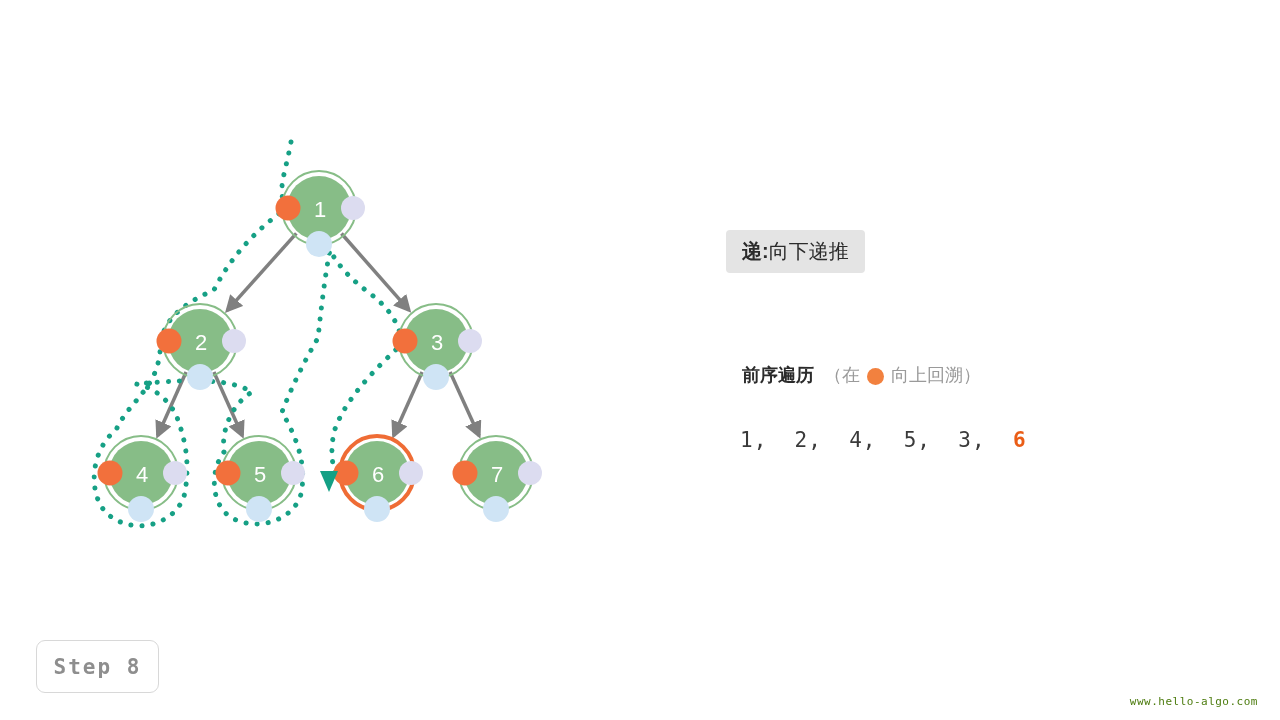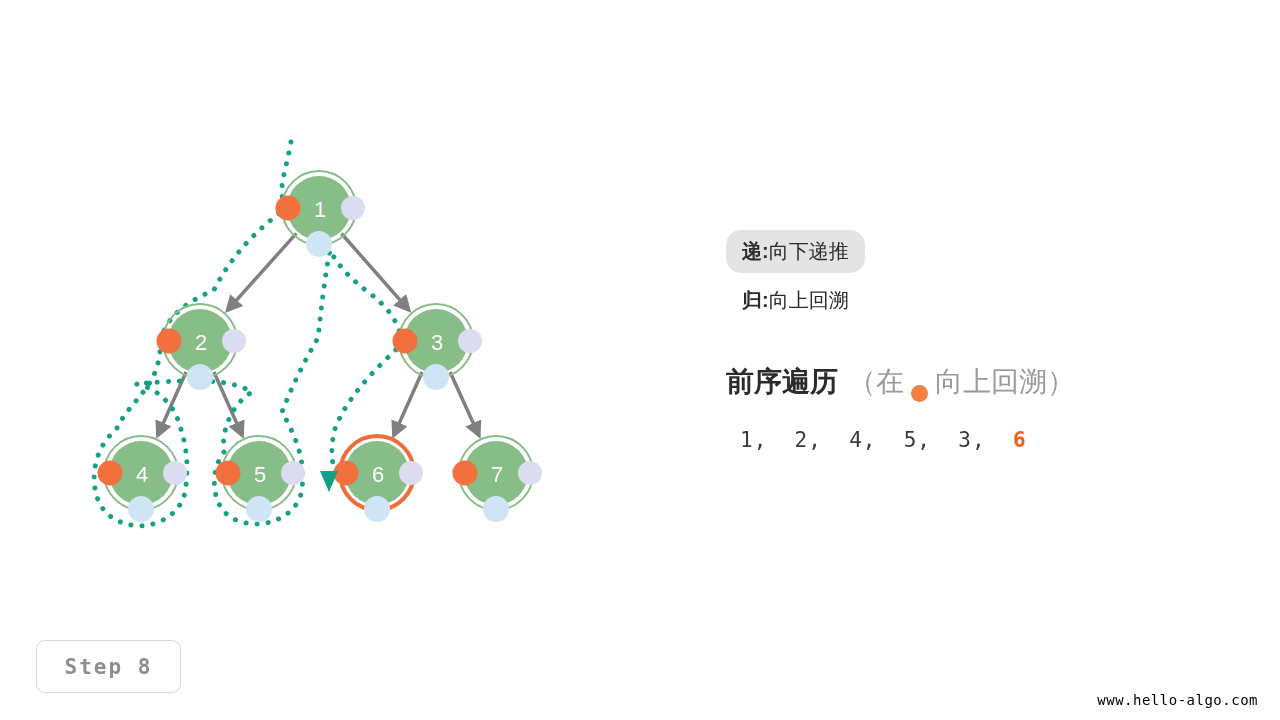--- a/index.html
+++ b/index.html
@@ -15,60 +15,60 @@
   
   #treeSvg{position:absolute;left:0;top:0;width:640px;height:600px;}
 
   
   .panel{position:absolute;left:726px;top:230px;width:520px;}
   .legend-row{
     font-size:20px;color:#2b2b2b;line-height:1;
     margin:0 0 0 0;display:flex;align-items:center;
   }
   .legend-badge{
-    display:inline-block;background:#e4e4e4;border-radius:15px;
+    display:inline-block;background:#e4e4e4;border-radius:4px;
     padding:11px 16px 12px 16px;
   }
   .legend-plain{display:inline-block;padding:11px 16px 12px 16px;}
   .legend-key{font-weight:bold;}
   .legend-val{font-weight:normal;}
   .row2{margin-top:6px;}
 
   .trav-title{
-    position:absolute;left:0;top:133px;
-    font-size:28px;white-space:nowrap;display:flex;align-items:flex-end;
+    position:absolute;left:16px;top:133px;
+    font-size:18px;white-space:nowrap;display:flex;align-items:center;
   }
   .trav-title .strong{font-weight:bold;color:#2b2b2b;}
   .trav-title .dim{color:#9a9a9a;font-weight:normal;}
   .inline-dot{
     display:inline-block;width:17px;height:17px;border-radius:50%;
     background:#f2813f;margin:0 7px;position:relative;top:1px;
   }
   .trav-seq{
     position:absolute;left:14px;top:198px;
     font-family:"DejaVu Sans Mono","Liberation Mono",monospace;
     font-size:21px;color:#3a3a3a;letter-spacing:1px;white-space:pre;
   }
   .trav-seq .cur{color:#ea5d16;font-weight:bold;}
 
   
   .step-badge{
     position:absolute;left:36px;top:640px;
-    width:145px;height:53px;box-sizing:border-box;
+    width:123px;height:53px;box-sizing:border-box;
     border:1px solid #d8d8d8;border-radius:9px;
     display:flex;align-items:center;justify-content:center;
     font-family:"DejaVu Sans Mono","Liberation Mono",monospace;
     font-weight:bold;font-size:21px;color:#8e8e8e;letter-spacing:2px;
   }
 
   
   .watermark{
     position:absolute;right:22px;bottom:12px;
     font-family:"DejaVu Sans Mono","Liberation Mono",monospace;
-    font-size:14px;color:#000000;letter-spacing:.5px;
+    font-size:11px;color:#4d7c0f;letter-spacing:.5px;
   }
 </style>
 </head>
 <body>
 
 <div id="stage">
 
   <svg id="treeSvg" viewBox="0 0 640 600">
     <defs>
       <marker id="arrowGray" viewBox="0 0 10 10" refX="8" refY="5" markerWidth="5" markerHeight="5" orient="auto-start-reverse">
@@ -146,25 +146,20 @@
   </svg>
 
   <div class="panel">
 
     <div class="legend-row">
       <span class="legend-badge">
         <span class="legend-key">递:</span><span class="legend-val">向下递推</span>
       </span>
     </div>
 
-    <div class="legend-row row2">
-      <span class="legend-plain">
-        <span class="legend-key">归:</span><span class="legend-val">向上回溯</span>
-      </span>
-    </div>
 
     <div class="trav-title">
       <span class="strong">前序遍历</span>
       <span class="dim" style="margin-left:10px">（在</span>
       <span class="inline-dot"></span>
       <span class="dim">向上回溯）</span>
     </div>
 
     <div class="trav-seq"><span>1,  2,  4,  5,  3,  </span><span class="cur">6</span></div>
   </div>

